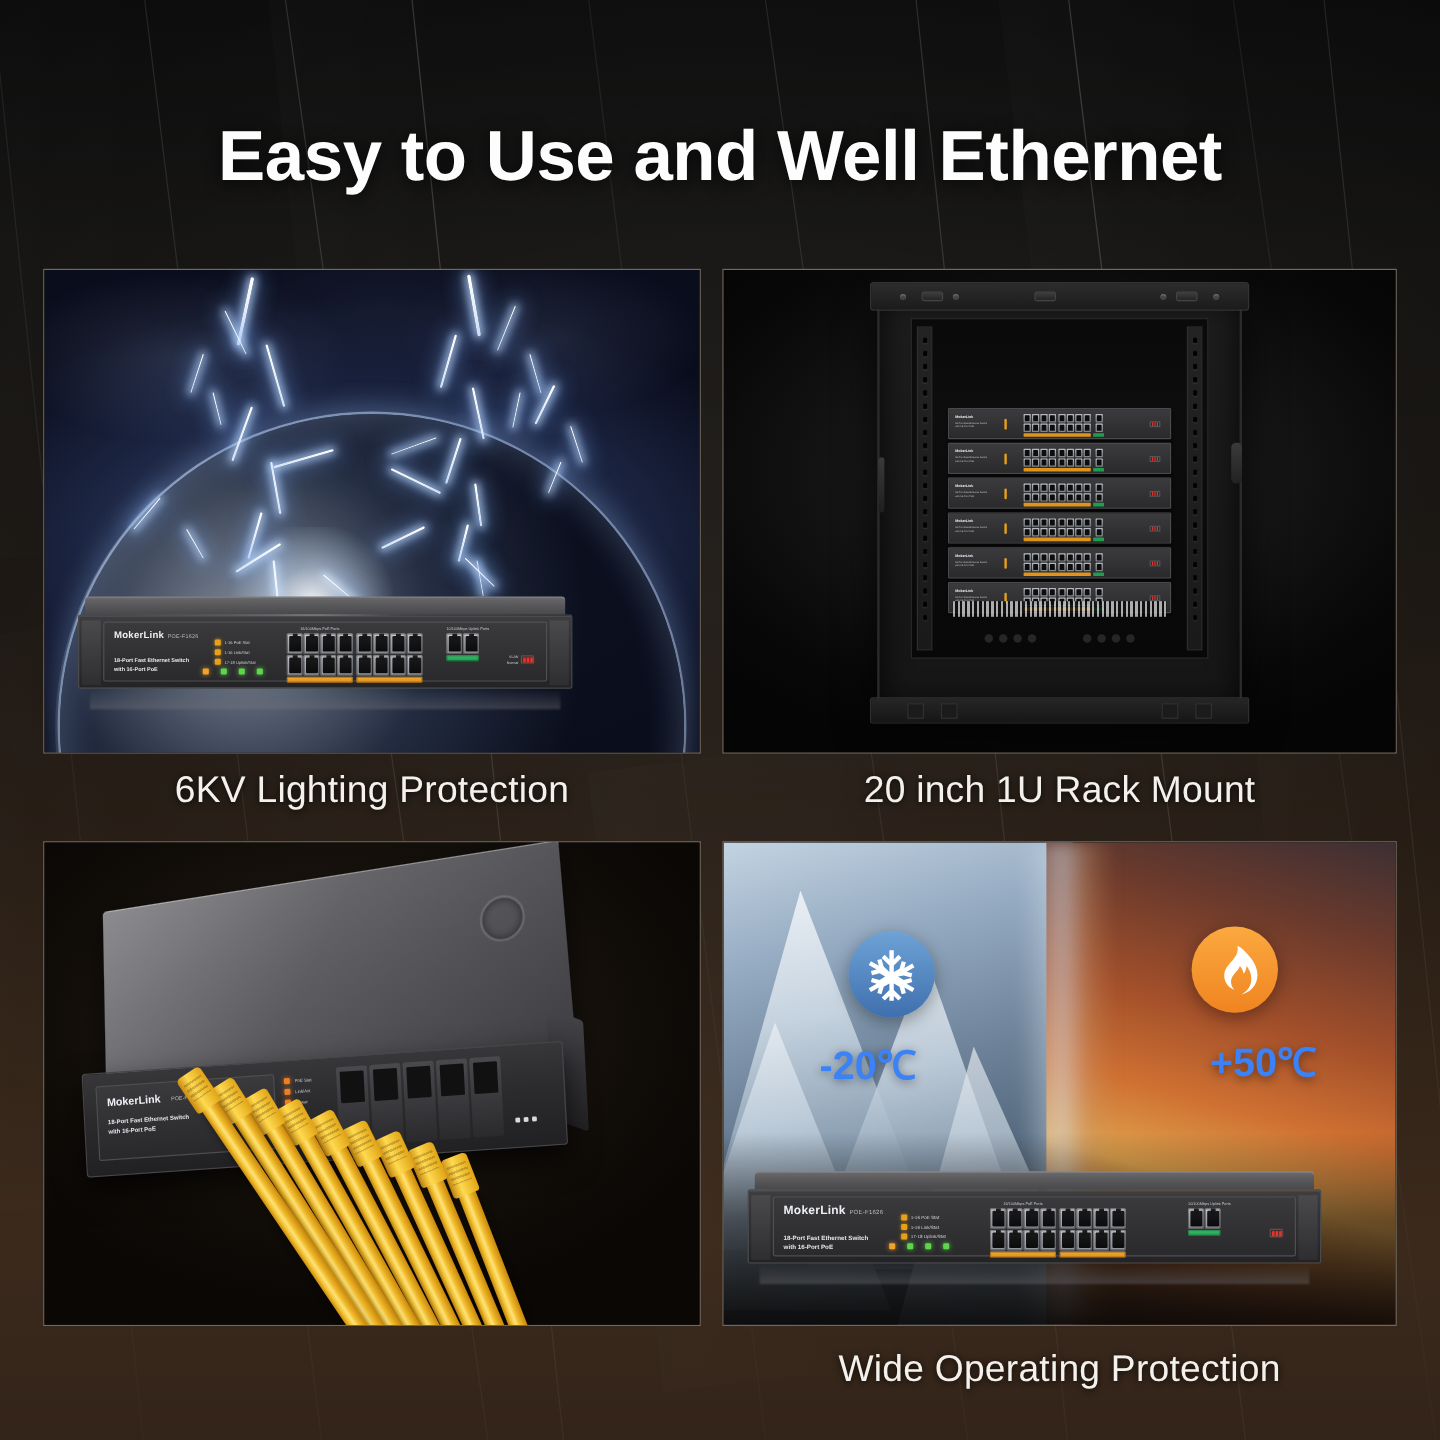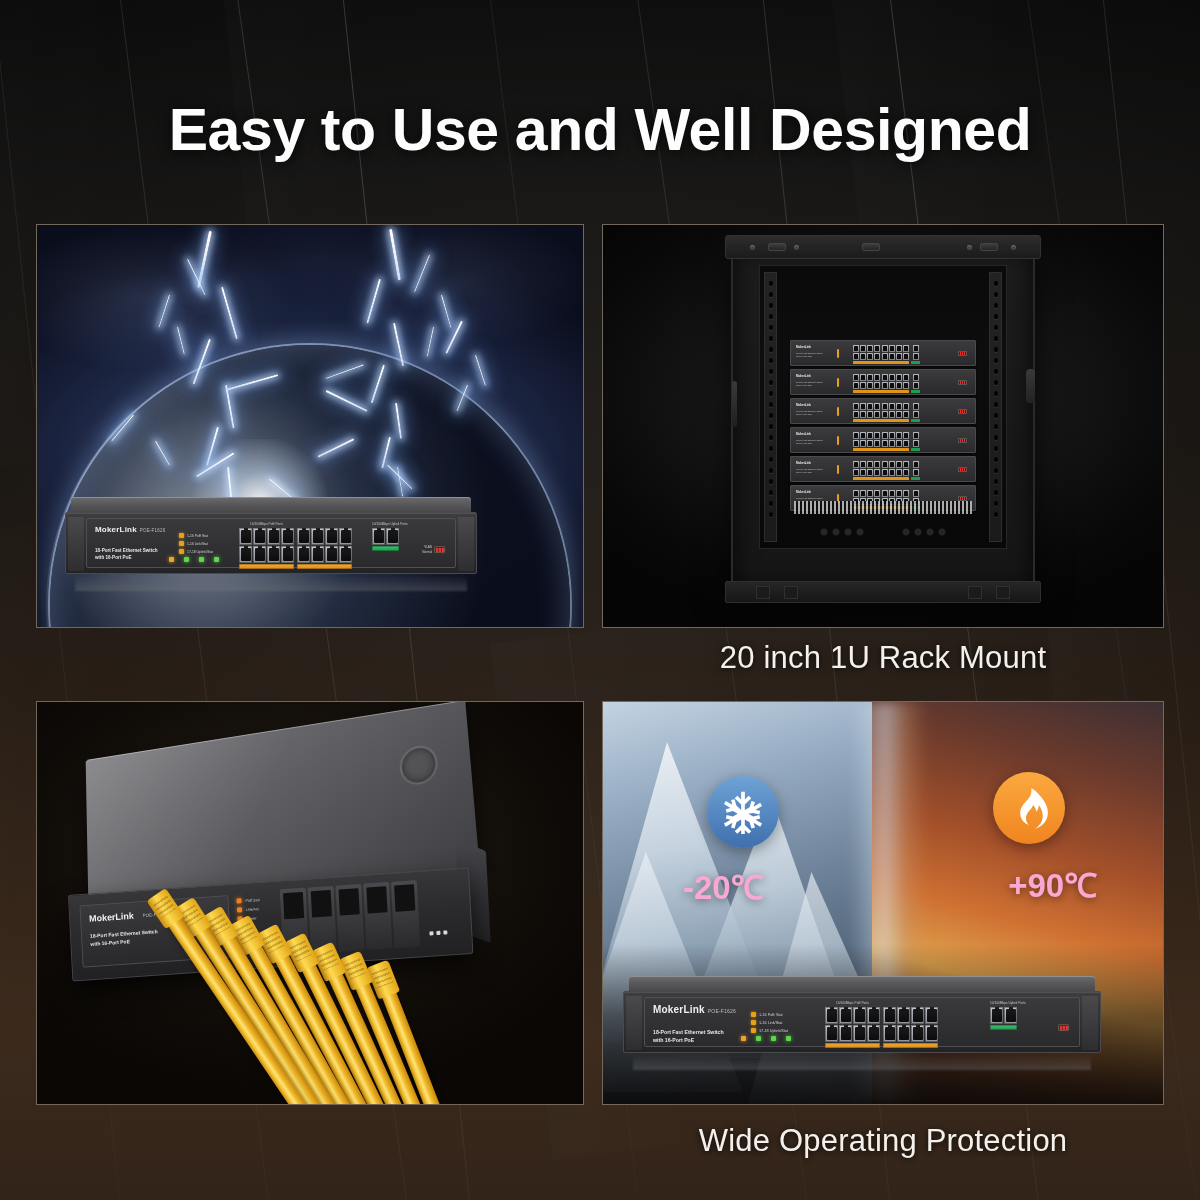--- a/index.html
+++ b/index.html
@@ -389,21 +389,21 @@
   }
   .badge {
     position:absolute; width:72px; height:72px; border-radius:50%;
     display:flex; align-items:center; justify-content:center;
     box-shadow:0 4px 14px rgba(0,0,0,.35);
   }
   .badge.cold { left:104px; top:74px; background:linear-gradient(180deg,#6ea3d6,#3f6fae); }
   .badge.hot  { right:98px; top:70px; background:linear-gradient(180deg,#fba93f,#f08420); }
   .badge svg { width:44px; height:44px; fill:#fff; }
   .tlabel {
-    position:absolute; font-size:33px; font-weight:bold; color:#f9a8d4;
+    position:absolute; font-size:33px; font-weight:bold; color:#3b82f6;
     text-shadow:0 2px 8px rgba(0,0,0,.45);
     text-align:center;
   }
   .tlabel.cold { left:80px; top:162px; }
   .tlabel.hot  { right:66px; top:160px; }
   .switch-wrap-4 { position:absolute; left:20px; bottom:34px; width:478px; }
   .t-bottomfade {
     position:absolute; left:0; right:0; bottom:0; height:160px;
     background:linear-gradient(180deg, rgba(10,8,7,0) 0%, rgba(12,9,7,.55) 45%, rgba(8,6,5,.9) 100%);
   }
@@ -429,21 +429,21 @@
       <div class="bgl" style="left: 560px; transform: rotate(-7deg); opacity: 0.35;"></div>
       <div class="bgl" style="left: 700px; transform: rotate(-8deg); opacity: 0.53;"></div>
       <div class="bgl" style="left: 840px; transform: rotate(-6deg); opacity: 0.71;"></div>
       <div class="bgl" style="left: 960px; transform: rotate(-7deg); opacity: 0.89;"></div>
       <div class="bgl" style="left: 1090px; transform: rotate(-8deg); opacity: 0.35;"></div>
       <div class="bgl" style="left: 1180px; transform: rotate(-6deg); opacity: 0.53;"></div>
     </div>
   <div class="bg-vign"></div>
 </div>
 
-<div class="title">Easy to Use and Well Designed</div>
+<div class="title">Easy to Use and Well Ethernet</div>
 
 <div class="grid">
 
   <div class="cell c1">
     <div class="photo">
       <div class="sky"></div>
       <div class="sky-clouds"></div>
       <div class="planet"></div>
       <div class="planet-glow"></div>
       <div id="bolts">
@@ -586,20 +586,21 @@
                   <i class="dled"></i>
                   <i class="dled"></i>
                 </div>
               </div>
             </div>
           </div>
           <div class="sw-reflect"></div>
         </div>
       </div>
     </div>
+    <div class="caption">6KV Lighting Protection</div>
   </div>
 
   <div class="cell c2">
     <div class="photo">
       <div class="rackbg"></div>
       <div class="rack">
         <div class="rack-top">
           <span class="knurl" style="left:42px;"></span>
           <span class="knurl" style="left:136px;"></span>
           <span class="knurl" style="right:42px;"></span>
@@ -1029,21 +1030,21 @@
           <path d="M11 1h2v4.2l2.1-2.1 1.4 1.4L13 7.9v3l2.6-1.5 1-3.4 1.9.5-.7 2.6 3.6-2.1 1 1.7-3.6 2.1 2.6.7-.5 1.9-3.4-.9L14.9 13l2.6 1.5 3.4-.9.5 1.9-2.6.7 3.6 2.1-1 1.7-3.6-2.1.7 2.6-1.9.5-1-3.4L13 16.1v3l3.5 3.4-1.4 1.4L13 21.8V26h-2v-4.2l-2.1 2.1-1.4-1.4L11 19.1v-3l-2.6 1.5-1 3.4-1.9-.5.7-2.6-3.6 2.1-1-1.7 3.6-2.1-2.6-.7.5-1.9 3.4.9L9.1 13l-2.6-1.5-3.4.9-.5-1.9 2.6-.7L1.6 7.7l1-1.7 3.6 2.1-.7-2.6 1.9-.5 1 3.4L11 10.9v-3L7.5 4.5 8.9 3.1 11 5.2V1z"></path>
         </svg>
       </div>
       <div class="tlabel cold">-20℃</div>
 
       <div class="badge hot">
         <svg viewBox="0 0 24 24">
           <path d="M13.2 1.2c.6 3.1-.9 5.1-2.5 6.9-1.7 1.9-3.5 3.7-3.5 6.7 0 3.1 2.1 5.6 4.7 6.4-1-1-1.6-2.2-1.6-3.6 0-2 1.2-3.3 2.3-4.6.7-.8 1.4-1.6 1.7-2.6.9 1 1.5 2.2 1.7 3.5.9-1 1.3-2.3 1.3-3.6 1.4 1.7 2.2 3.8 2.2 6 0 3.1-1.9 5.8-4.6 7 4.2-.7 7.4-4.3 7.4-8.7 0-3.6-1.8-6.3-3.6-8.5-1.9-2.3-3.8-4.3-5.5-4.9z"></path>
         </svg>
       </div>
-      <div class="tlabel hot">+90℃</div>
+      <div class="tlabel hot">+50℃</div>
 
       <div class="t-bottomfade"></div>
 
       <div class="switch-wrap-4">
         <div class="sw">
           <div class="sw-top"></div>
           <div class="sw-face">
             <div class="sw-earL"></div>
             <div class="sw-earR"></div>
             <div class="sw-inner">

